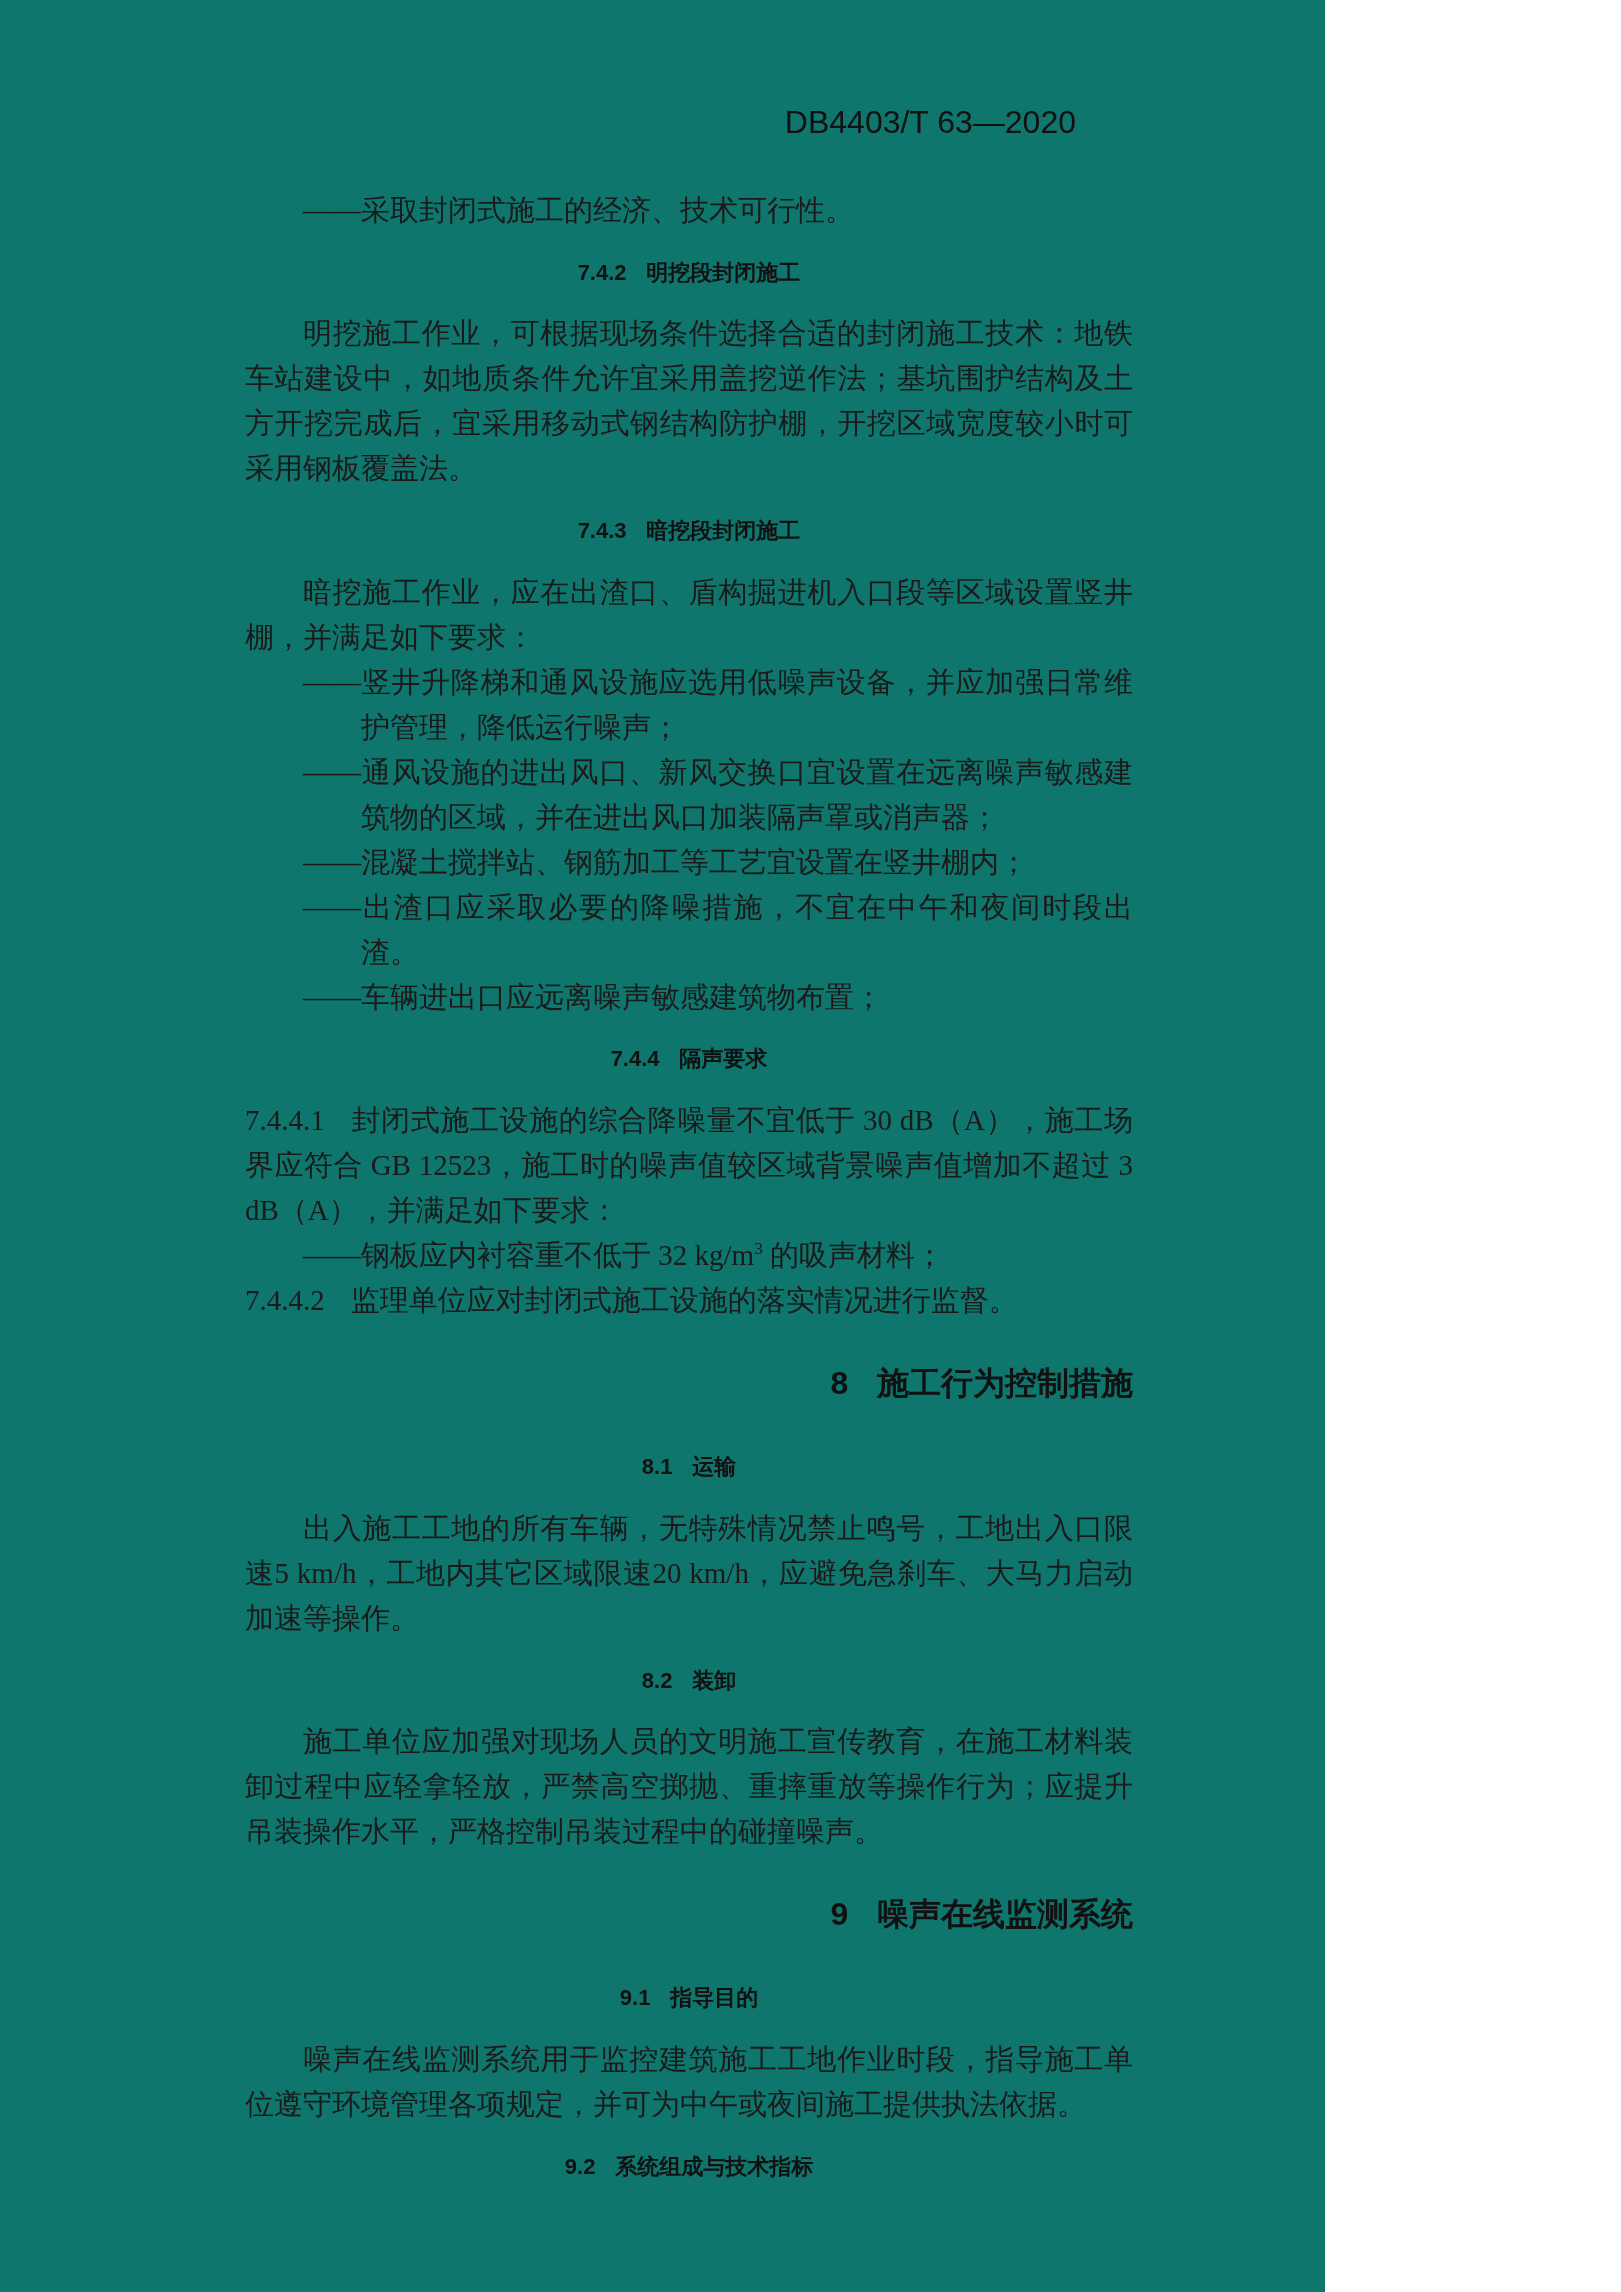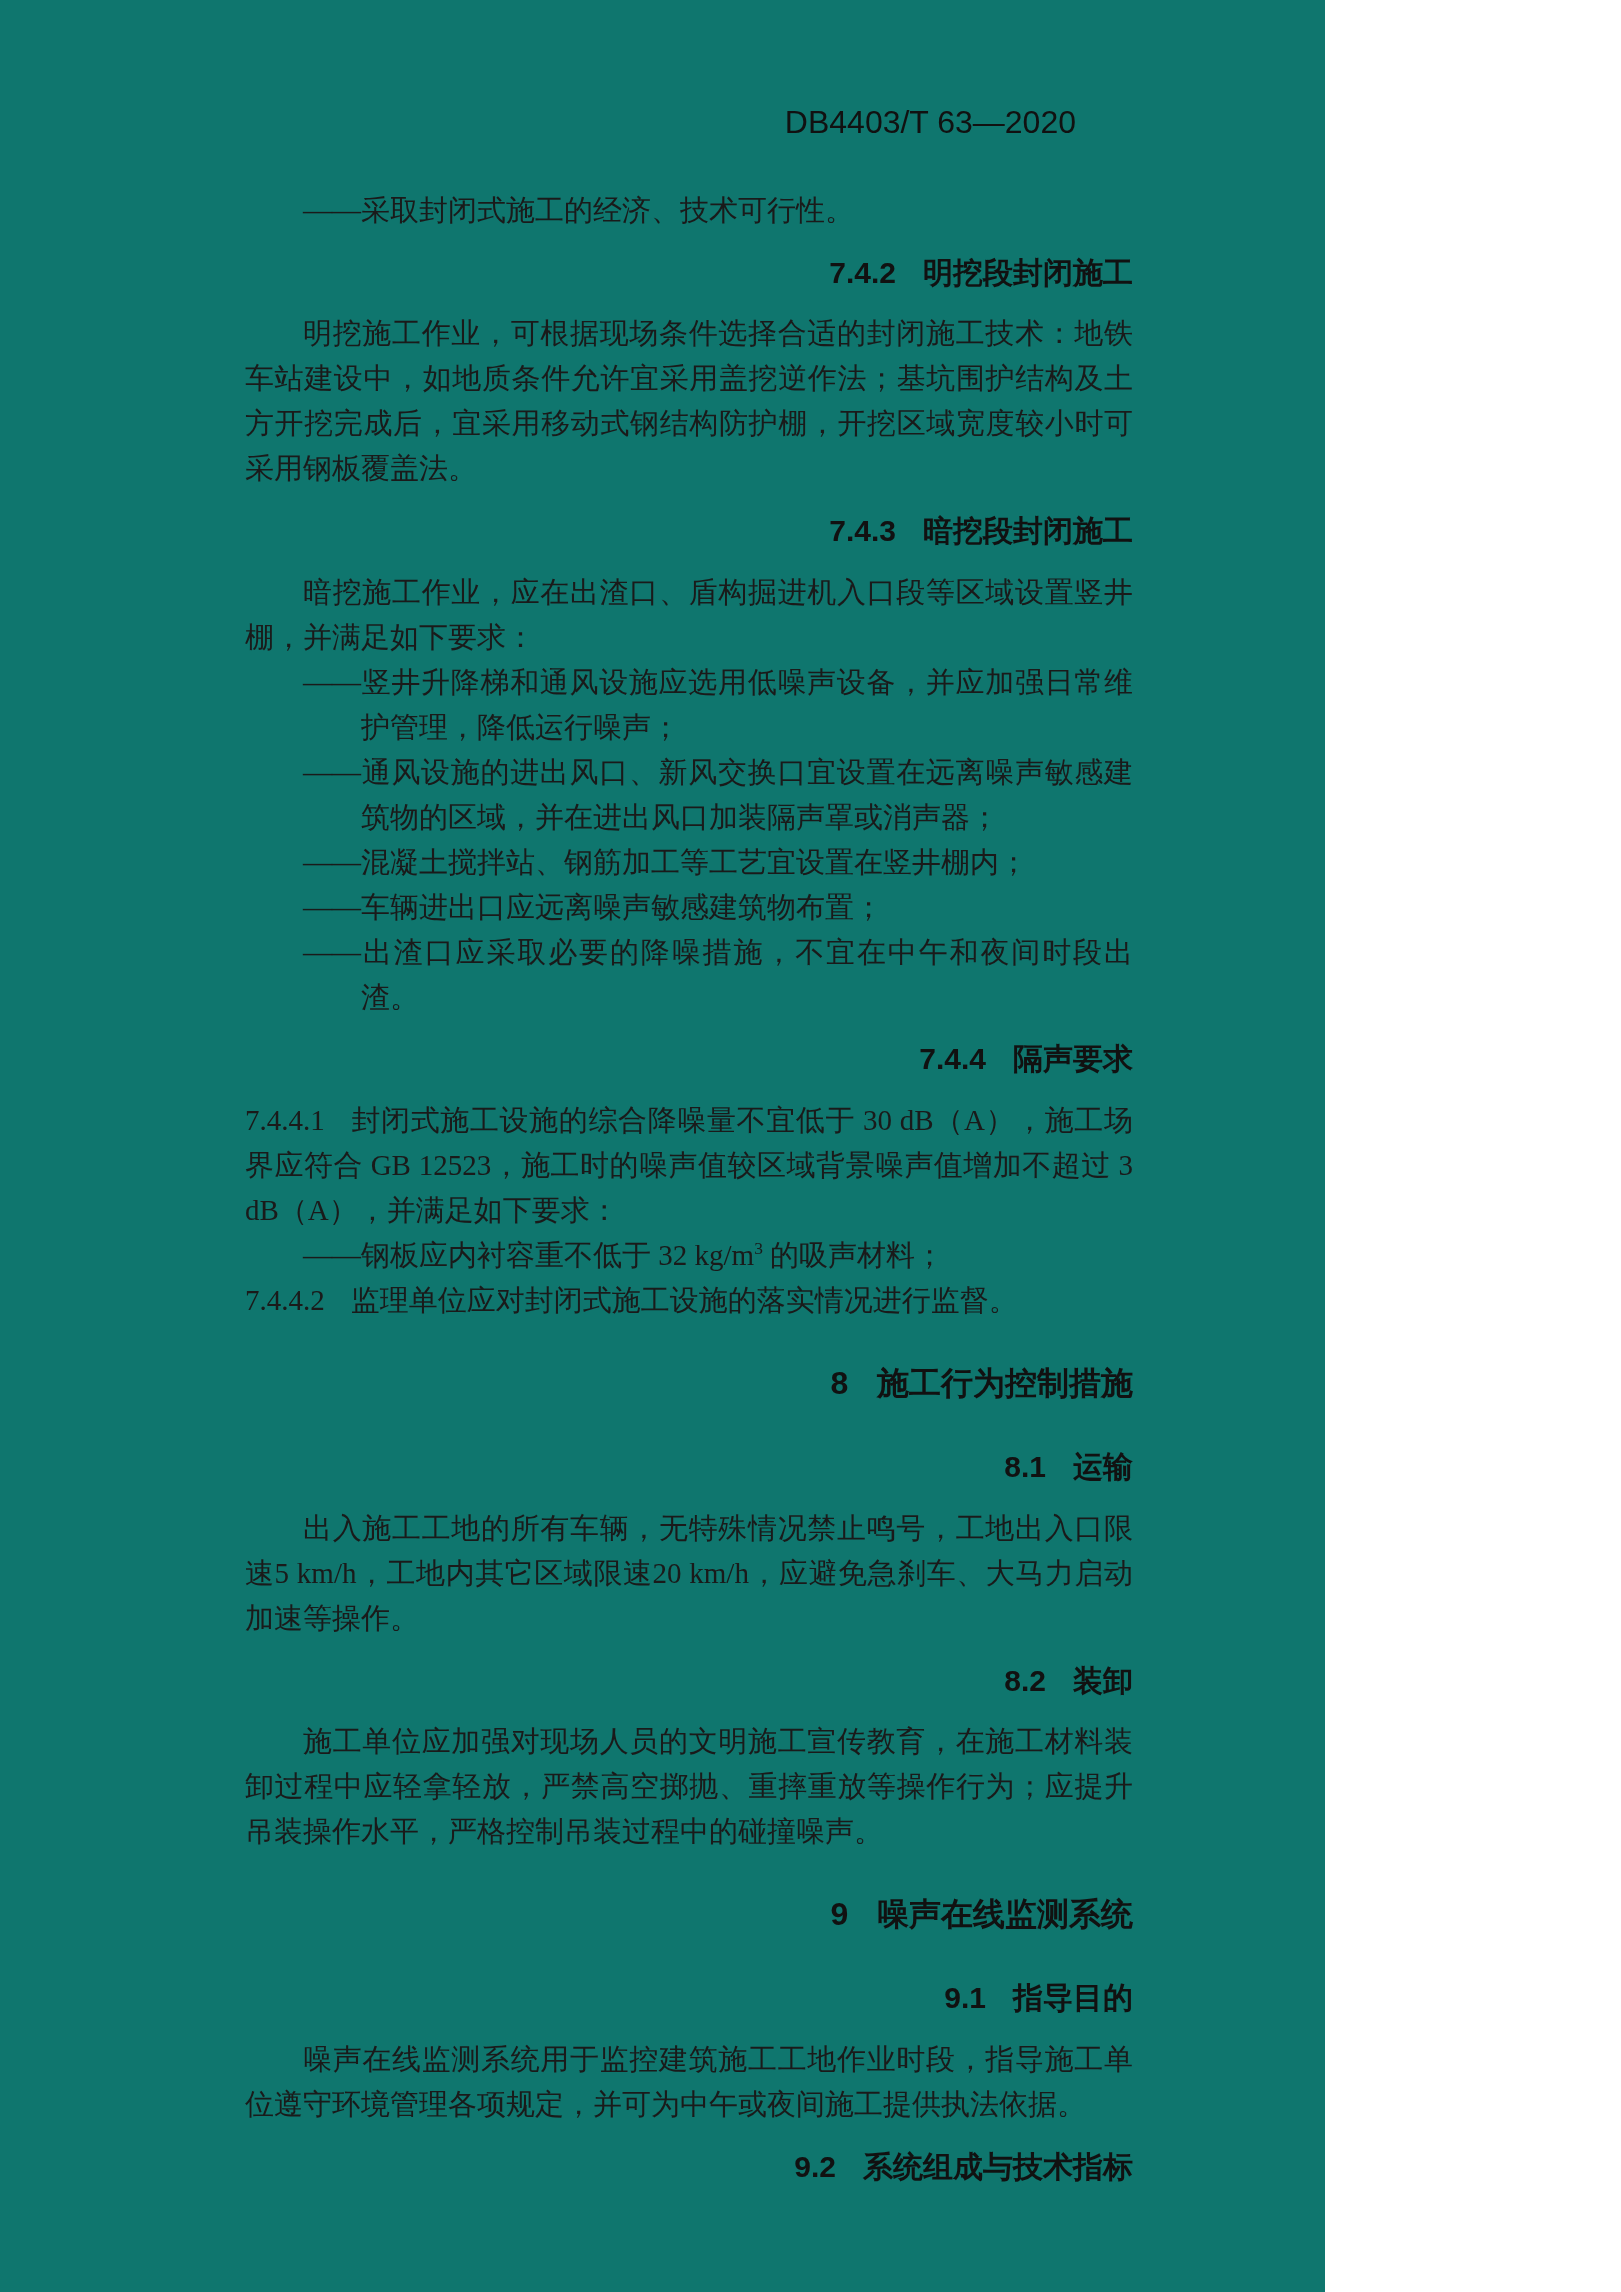--- a/index.html
+++ b/index.html
@@ -50,23 +50,23 @@
   }
   .dash-item {
     margin: 0;
     padding-left: 4em;
     text-indent: -2em;
   }
   .h-sub {
     margin: 16.7px 0;
     font-family: "Liberation Sans", "DejaVu Sans", sans-serif;
     font-weight: 700;
-    font-size: 30px;
+    font-size: 22px;
     line-height: 45px;
-    text-align: right;
+    text-align: center;
     color: #111111;
   }
   .h-chapter {
     margin: 37px 0;
     font-family: "Liberation Sans", "DejaVu Sans", sans-serif;
     font-weight: 700;
     font-size: 32px;
     line-height: 47px;
     text-align: right;
     color: #111111;
@@ -103,22 +103,22 @@
     <h3 class="h-sub"><span class="h-num">7.4.2</span><span>明挖段封闭施工</span></h3>
 
     <p class="para">明挖施工作业，可根据现场条件选择合适的封闭施工技术：地铁车站建设中，如地质条件允许宜采用盖挖逆作法；基坑围护结构及土方开挖完成后，宜采用移动式钢结构防护棚，开挖区域宽度较小时可采用钢板覆盖法。</p>
 
     <h3 class="h-sub"><span class="h-num">7.4.3</span><span>暗挖段封闭施工</span></h3>
 
     <p class="para">暗挖施工作业，应在出渣口、盾构掘进机入口段等区域设置竖井棚，并满足如下要求：</p>
     <p class="dash-item">——竖井升降梯和通风设施应选用低噪声设备，并应加强日常维护管理，降低运行噪声；</p>
     <p class="dash-item">——通风设施的进出风口、新风交换口宜设置在远离噪声敏感建筑物的区域，并在进出风口加装隔声罩或消声器；</p>
     <p class="dash-item">——混凝土搅拌站、钢筋加工等工艺宜设置在竖井棚内；</p>
+    <p class="dash-item">——出渣口应采取必要的降噪措施，不宜在中午和夜间时段出渣。</p>
     <p class="dash-item">——车辆进出口应远离噪声敏感建筑物布置；</p>
-    <p class="dash-item">——出渣口应采取必要的降噪措施，不宜在中午和夜间时段出渣。</p>
 
     <h3 class="h-sub"><span class="h-num">7.4.4</span><span>隔声要求</span></h3>
 
     <p class="clause-para"><span class="clause-num">7.4.4.1</span><span>封闭式施工设施的综合降噪量不宜低于 30 dB（A），施工场界应符合 GB 12523，施工时的噪声值较区域背景噪声值增加不超过 3 dB（A），并满足如下要求：</span></p>
 
     <p class="dash-item"><span>——钢板应内衬容重不低于 32 kg/m</span><sup>3</sup><span> 的吸声材料；</span></p>
 
     <p class="clause-para"><span class="clause-num">7.4.4.2</span><span>监理单位应对封闭式施工设施的落实情况进行监督。</span></p>
 
     <h2 class="h-chapter"><span class="h-num">8</span><span>施工行为控制措施</span></h2>

